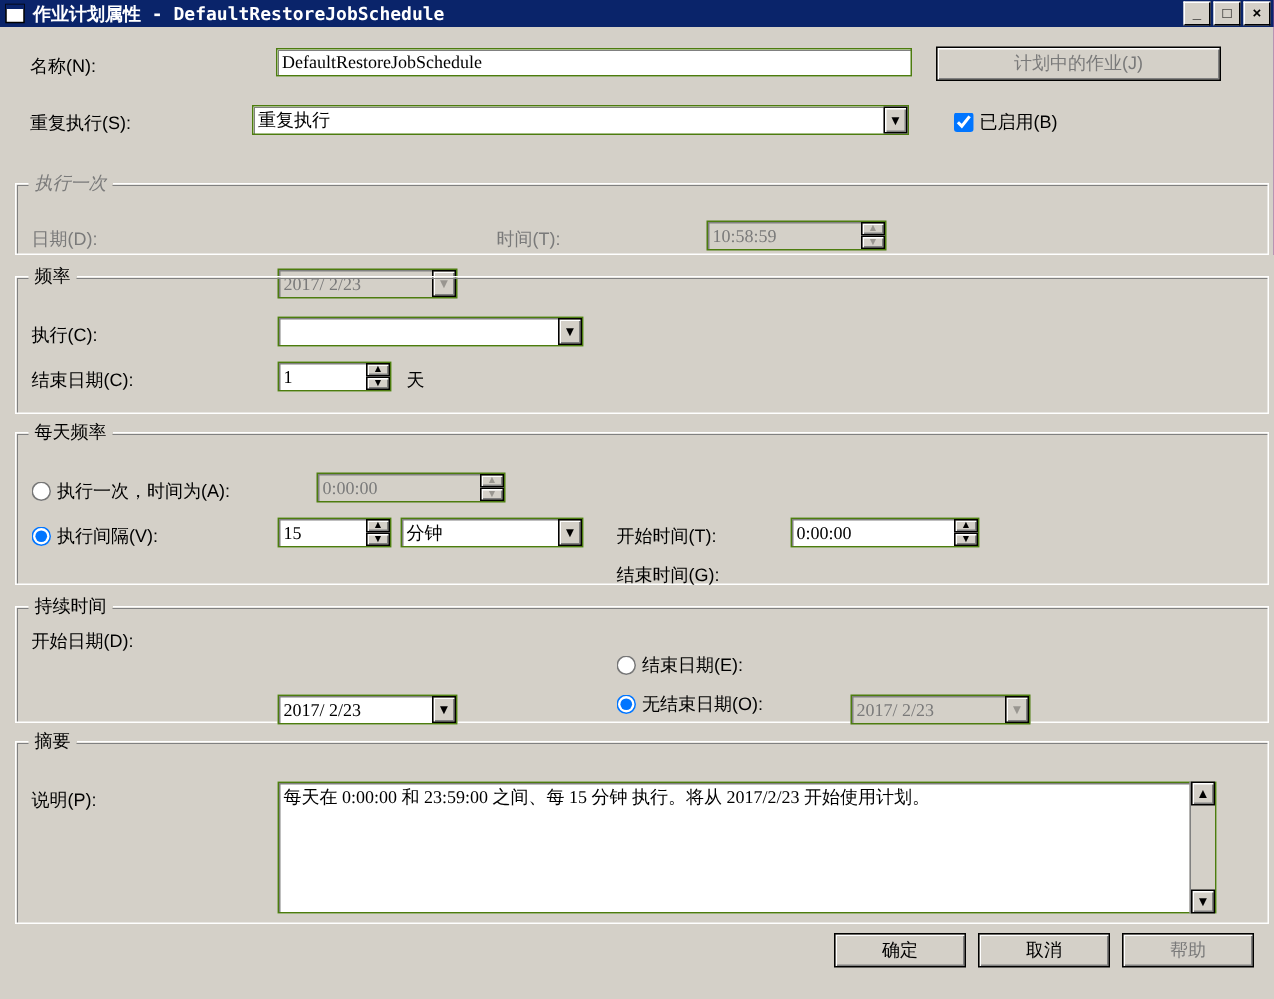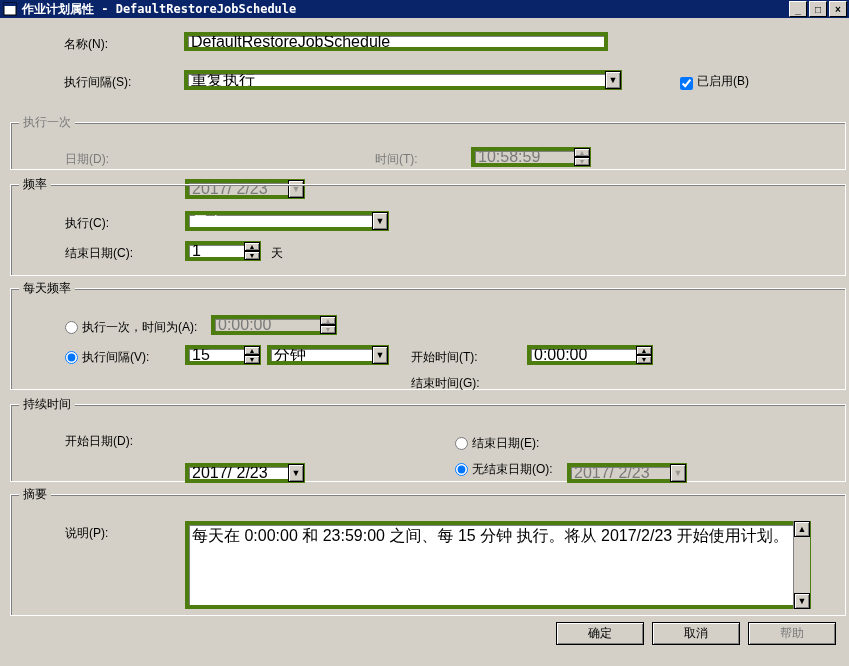--- a/index.html
+++ b/index.html
@@ -39,28 +39,28 @@
     display: inline-flex; align-items: center; justify-content: center;
     font-family: Tahoma, sans-serif; font-size: 10px; color:#000;
     cursor: default;
   }
   .titlebar .btn.close { font-weight: bold; }
   .client {
     flex: 1;
     position: relative;
     background: #d4d0c8;
   }
-  .row { position: absolute; display: flex; align-items: center; margin-left: 44px; }
+  .row { position: absolute; display: flex; align-items: center; }
   .label { color: #000; }
   .label.disabled, .disabled { color: #7a7a7a; }
   input.text, select.combo, input.spin, textarea.ta {
-    font-family: Liberation Sans, sans-serif;
-    font-size: 16px;
+    font-family: Liberation Serif, serif;
+    font-size: 12px;
     background: #fff;
-    border: 4px solid #4d7c0f;
+    border: 1px solid #4d7c0f;
     box-shadow: inset 1px 1px 0 #808080;
     padding: 1px 3px;
     box-sizing: border-box;
   }
   input.text[disabled], input.spin[disabled], select.combo[disabled] {
     background: #d4d0c8; color: #7a7a7a;
   }
   .combo-lg { width: 438px; }
   .btn3d {
     height: 23px;
@@ -79,21 +79,21 @@
     box-shadow: inset 1px 1px 0 #808080;
     padding: 0 8px 8px 8px;
     margin: 0;
   }
   fieldset.grp > legend {
     padding: 0 4px;
     color: #000;
     font-size: 12px;
     background: #d4d0c8;
   }
-  fieldset.grp.dis > legend { color:#7a7a7a; }
+  fieldset.grp.dis > legend { color:#7a7a7a;font-style:italic; }
   .spinwrap { position: relative; display: inline-flex; }
   .spinwrap input.spin { padding-right: 18px; }
   .spinwrap .spinbtns {
     position: absolute; right: 1px; top: 1px; bottom:1px; width: 16px;
     display: flex; flex-direction: column;
   }
   .spinwrap .spinbtns button {
     flex:1; width:100%;
     background:#d4d0c8; border:1px solid #000;
     box-shadow: inset 1px 1px 0 #fff, inset -1px -1px 0 #808080;
@@ -155,29 +155,30 @@
       <span class="btn close">×</span>
     </span>
   </div>
 
   <div class="client">
 
     <div class="row" style="left:20px; top:18px;">
       <span class="label" style="width:160px;">名称(N):</span>
     </div>
     <input class="text" style="position: absolute; left: 184px; top: 14px; width: 424px; height: 19px;" value="DefaultRestoreJobSchedule">
+    <button class="btn3d" style="position:absolute; left:624px; top:13px; width:190px; height:23px;" disabled="">计划中的作业(J)</button>
 
     <div class="row" style="left:20px; top:56px;">
-      <span class="label">执行间隔(S):</span>
+      <span class="label">重复执行(S):</span>
     </div>
-    <div class="combowrap" style="position:absolute; left:184px; top:52px;">
+    <div class="combowrap" style="position:absolute; left:168px; top:52px;">
       <input class="text combo-lg" style="height: 20px; width: 438px;" readonly="" value="重复执行">
       <button class="dropbtn">▼</button>
     </div>
-    <div class="row" style="left:636px; top:55px;align-items:flex-end;">
+    <div class="row" style="left:636px; top:55px;">
       <input type="checkbox" class="chk" checked="" style="">
       <span class="label">已启用(B)</span>
     </div>
 
     <fieldset class="grp dis" style="left:10px; top:96px; width:818px; height:46px;">
       <legend>执行一次</legend>
       <div class="row" style="position:absolute; left:10px; top:20px;">
         <span class="label disabled">日期(D):</span>
       </div>
       <div class="datewrap" style="position:absolute; left:174px; top:16px;">
@@ -256,21 +257,21 @@
             <button>▲</button>
             <button>▼</button>
           </div>
       </div>
 
       <span class="label" style="position:absolute; left:400px; top:78px;">结束时间(G):</span>
     </fieldset>
 
     <fieldset class="grp" style="left:10px; top:378px; width:818px; height:76px;">
       <legend>持续时间</legend>
-      <div class="row" style="position:absolute; left:10px; top:20px;align-items:center;">
+      <div class="row" style="position:absolute; left:10px; top:6px;align-items:center;">
         <span class="label">开始日期(D):</span>
       </div>
       <div class="datewrap" style="position:absolute; left:174px; top:18px;">
         <input class="spin" style="width: 120px; height: 20px;" value="2017/ 2/23">
         <button class="dropbtn">▼</button>
       </div>
 
       <div class="row" style="position:absolute; left:400px; top:22px;">
         <input type="radio" name="durend" class="radio" style="">
         <span class="label">结束日期(E):</span>

